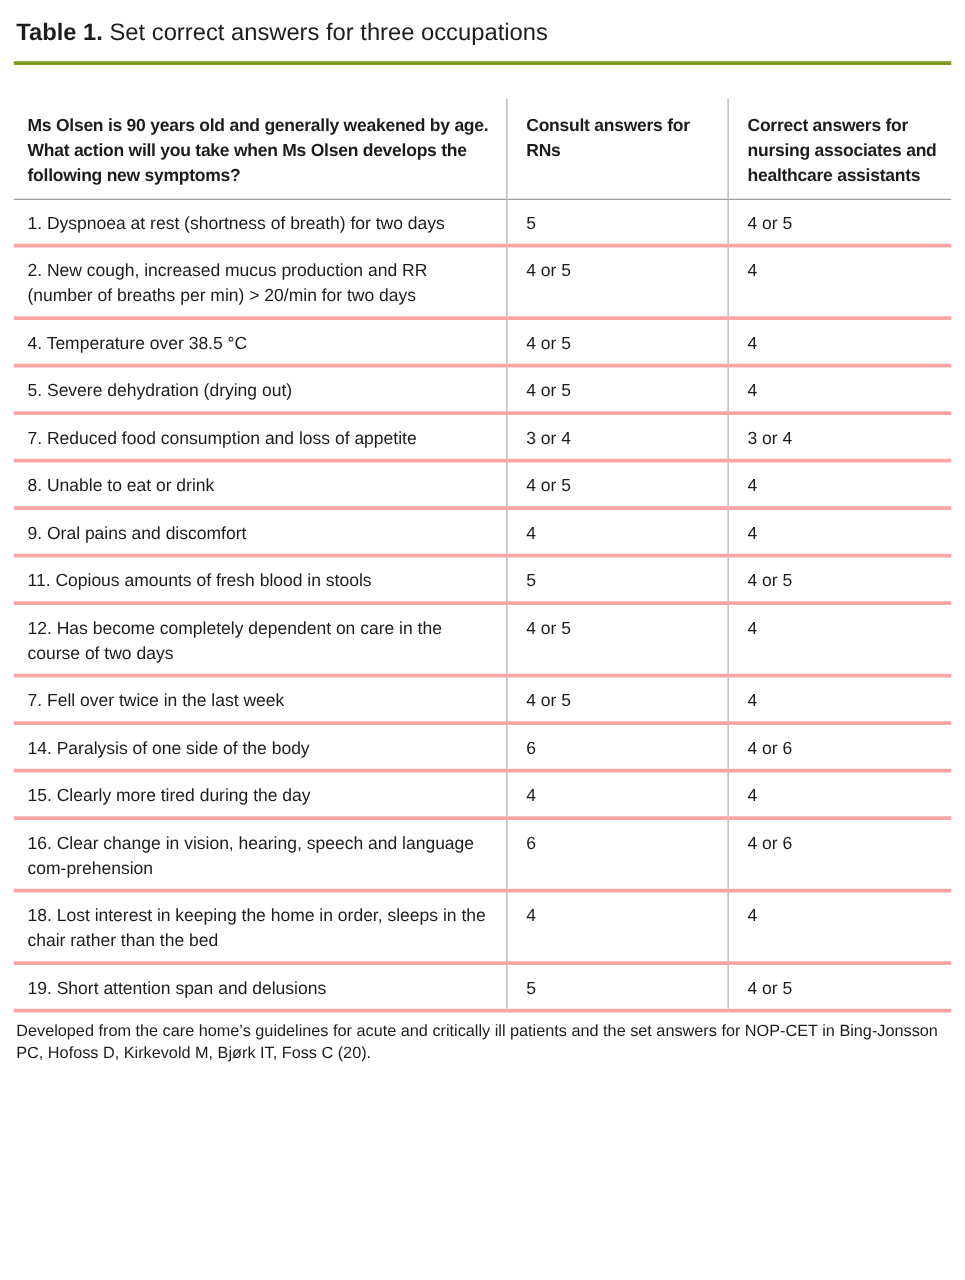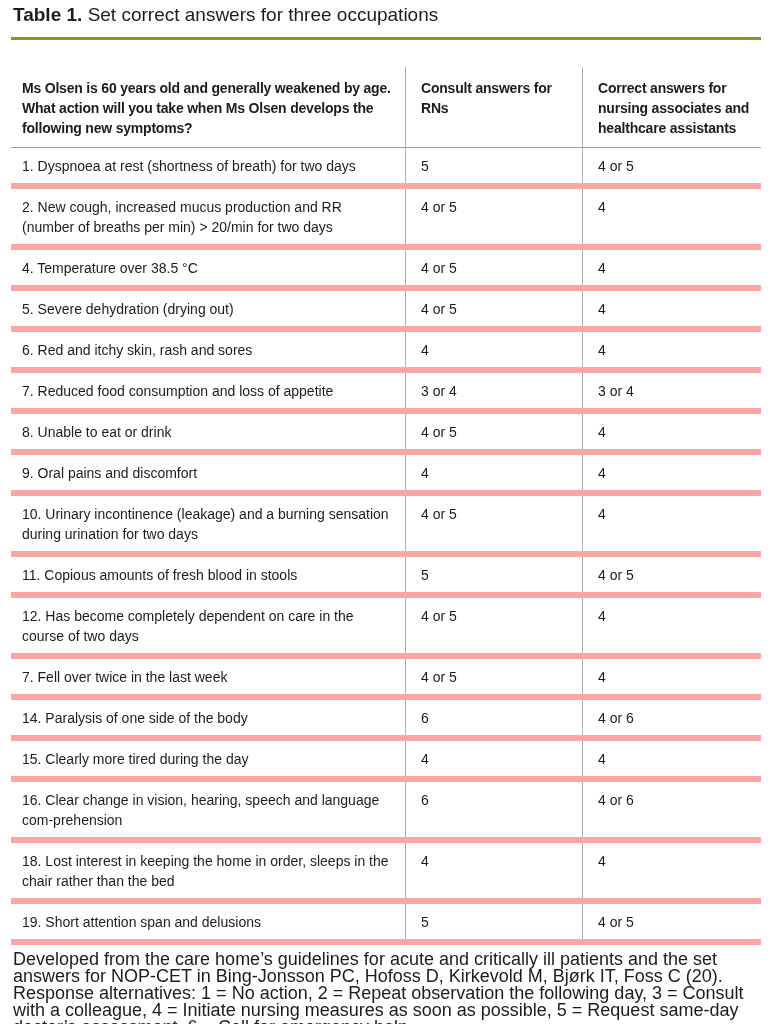--- a/index.html
+++ b/index.html
@@ -6,21 +6,21 @@
   html, body {
     width: 772px;
     background: #ffffff;
     font-family: "Liberation Sans", sans-serif;
     color: #1c1c1c;
   }
   body { height: 1024px; overflow: hidden; }
   .page { padding: 0 11px; }
 
   .table-title {
-    margin-top: 4px;
+    margin-top: 16px;
     margin-left: 2px;
     font-size: 19px;
     line-height: 22px;
     font-weight: normal;
   }
   .table-title .label { font-weight: bold; }
 
   .green-rule {
     height: 3px;
     background: #7d9b1e;
@@ -41,31 +41,31 @@
   }
   table.answers th {
     font-weight: bold;
     letter-spacing: -0.2px;
     padding: 11px 8px 9px 11px;
     border-bottom: 1px solid #9e9e9e;
   }
   table.answers td {
     font-weight: normal;
     padding: 8px 8px 7px 11px;
-    border-bottom: 6px solid #fca5a5;
+    border-bottom: 3px solid #fca5a5;
   }
   table.answers th.c2, table.answers th.c3,
   table.answers td.c2, table.answers td.c3 {
     border-left: 1px solid #b0b0b0;
     padding-left: 15px;
   }
 
   .footnotes { margin-top: 6px; margin-left: 2px; }
   .footnote {
-    font-size: 18px;
+    font-size: 13px;
     line-height: 17px;
     color: #1c1c1c;
   }
 </style>
 </head>
 <body>
 
 <div class="page">
 
   <h1 class="table-title"><span class="label">Table 1.</span> <span>Set correct answers for three occupations</span></h1>
@@ -73,21 +73,21 @@
   <div class="green-rule top"></div>
 
   <table class="answers">
     <colgroup>
       <col style="width:52.6%">
       <col style="width:23.6%">
       <col style="width:23.8%">
     </colgroup>
     <thead>
       <tr>
-        <th class="c1">Ms Olsen is 60 years old and generally weakened by age. What action will you take when Ms Olsen develops the following new symptoms?</th>
+        <th class="c1">Ms Olsen is 90 years old and generally weakened by age. What action will you take when Ms Olsen develops the following new symptoms?</th>
         <th class="c2">Consult answers for RNs</th>
         <th class="c3">Correct answers for nursing associates and healthcare assistants</th>
       </tr>
     </thead>
     <tbody>
 
         <tr>
           <td class="c1">1. Dyspnoea at rest (shortness of breath) for two days</td>
           <td class="c2">5</td>
           <td class="c3">4 or 5</td>
@@ -105,49 +105,39 @@
           <td class="c2">4 or 5</td>
           <td class="c3">4</td>
         </tr>
 
         <tr>
           <td class="c1">5. Severe dehydration (drying out)</td>
           <td class="c2">4 or 5</td>
           <td class="c3">4</td>
         </tr>
 
-        <tr>
-          <td class="c1">6. Red and itchy skin, rash and sores</td>
-          <td class="c2">4</td>
-          <td class="c3">4</td>
-        </tr>
 
         <tr>
           <td class="c1">7. Reduced food consumption and loss of appetite</td>
           <td class="c2">3 or 4</td>
           <td class="c3">3 or 4</td>
         </tr>
 
         <tr>
           <td class="c1">8. Unable to eat or drink</td>
           <td class="c2">4 or 5</td>
           <td class="c3">4</td>
         </tr>
 
         <tr>
           <td class="c1">9. Oral pains and discomfort</td>
           <td class="c2">4</td>
           <td class="c3">4</td>
         </tr>
 
-        <tr>
-          <td class="c1">10. Urinary incontinence (leakage) and a burning sensation during urination for two days</td>
-          <td class="c2">4 or 5</td>
-          <td class="c3">4</td>
-        </tr>
 
         <tr>
           <td class="c1">11. Copious amounts of fresh blood in stools</td>
           <td class="c2">5</td>
           <td class="c3">4 or 5</td>
         </tr>
 
         <tr>
           <td class="c1">12. Has become completely dependent on care in the course of two days</td>
           <td class="c2">4 or 5</td>
@@ -188,16 +178,15 @@
         <tr>
           <td class="c1">19. Short attention span and delusions</td>
           <td class="c2">5</td>
           <td class="c3">4 or 5</td>
         </tr>
       </tbody>
   </table>
 
   <div class="footnotes">
     <p class="footnote">Developed from the care home’s guidelines for acute and critically ill patients and the set answers for NOP-CET in Bing-Jonsson PC, Hofoss D, Kirkevold M, Bjørk IT, Foss C (20).</p>
-    <p class="footnote">Response alternatives: 1 = No action, 2 = Repeat observation the following day, 3 = Consult with a colleague, 4 = Initiate nursing measures as soon as possible, 5 = Request same-day doctor’s assessment, 6 = Call for emergency help</p>
   </div>
 
 </div>
 
 </body></html>

